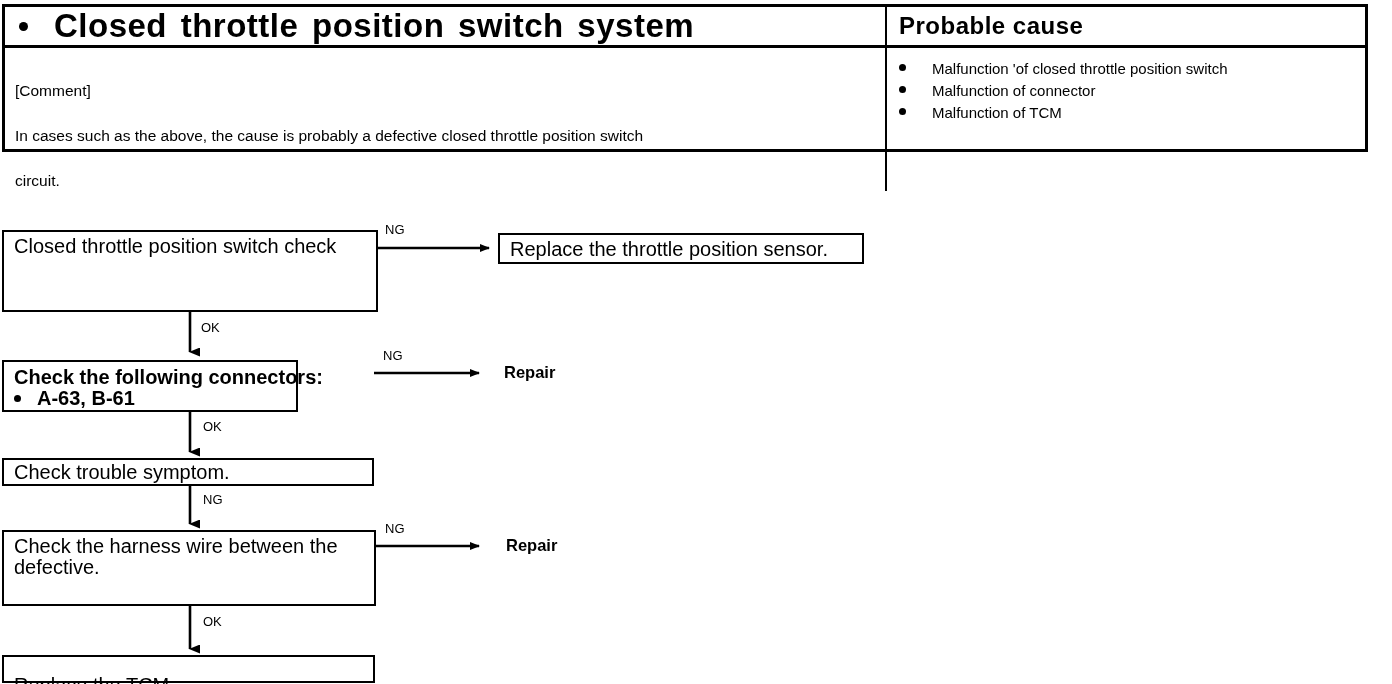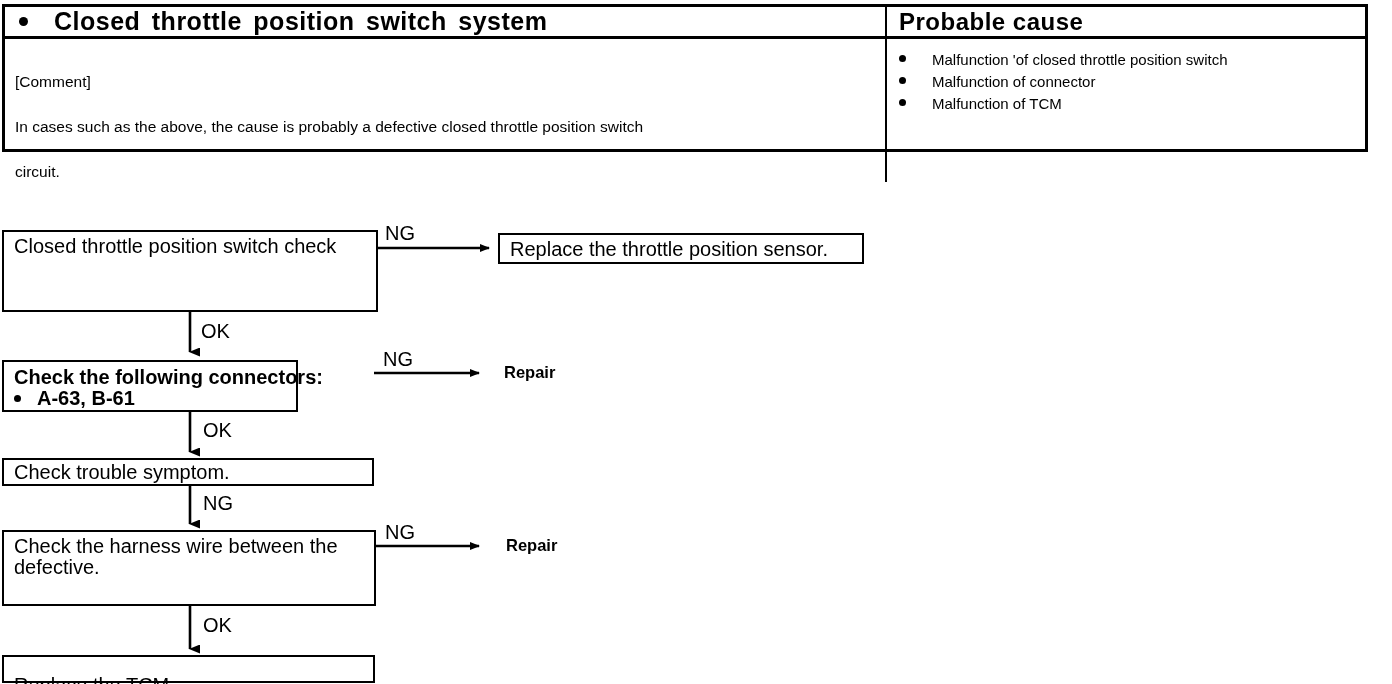--- a/index.html
+++ b/index.html
@@ -48,21 +48,21 @@
     flex: 1;
     box-sizing: border-box;
     position: relative;
   }
 
   .head-title {
     display: flex;
     align-items: center;
     height: 100%;
     padding-left: 14px;
-    font-size: 25px;
+    font-size: 33px;
     font-weight: bold;
     letter-spacing: 0.5px;
   }
   .head-bullet {
     display: inline-block;
     width: 9px;
     height: 9px;
     border-radius: 50%;
     background: #000;
     margin-right: 26px;
@@ -129,21 +129,21 @@
     height: 7px;
     border-radius: 50%;
     background: #000;
     margin-right: 16px;
     position: relative;
     top: -3px;
   }
 
   .label {
     position: absolute;
-    font-size: 20px;
+    font-size: 13px;
     white-space: nowrap;
   }
   .label.bold { font-weight: bold; font-size: 16.5px; }
 
   svg.lines {
     position: absolute;
     left: 0; top: 0;
     width: 1392px; height: 684px;
     pointer-events: none;
   }

